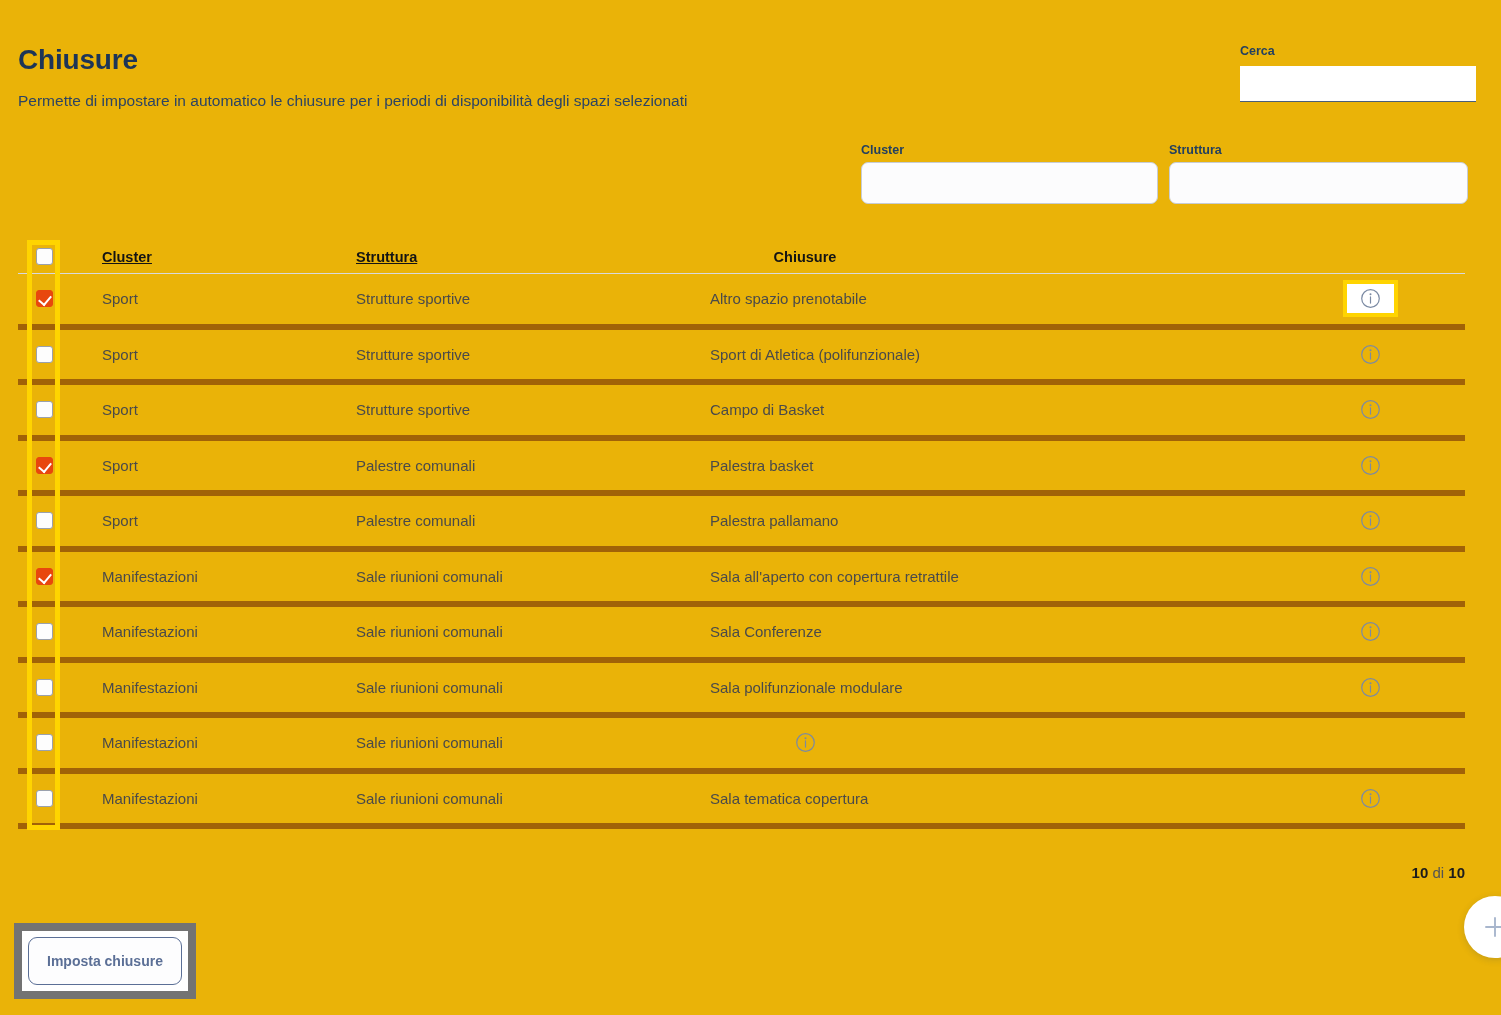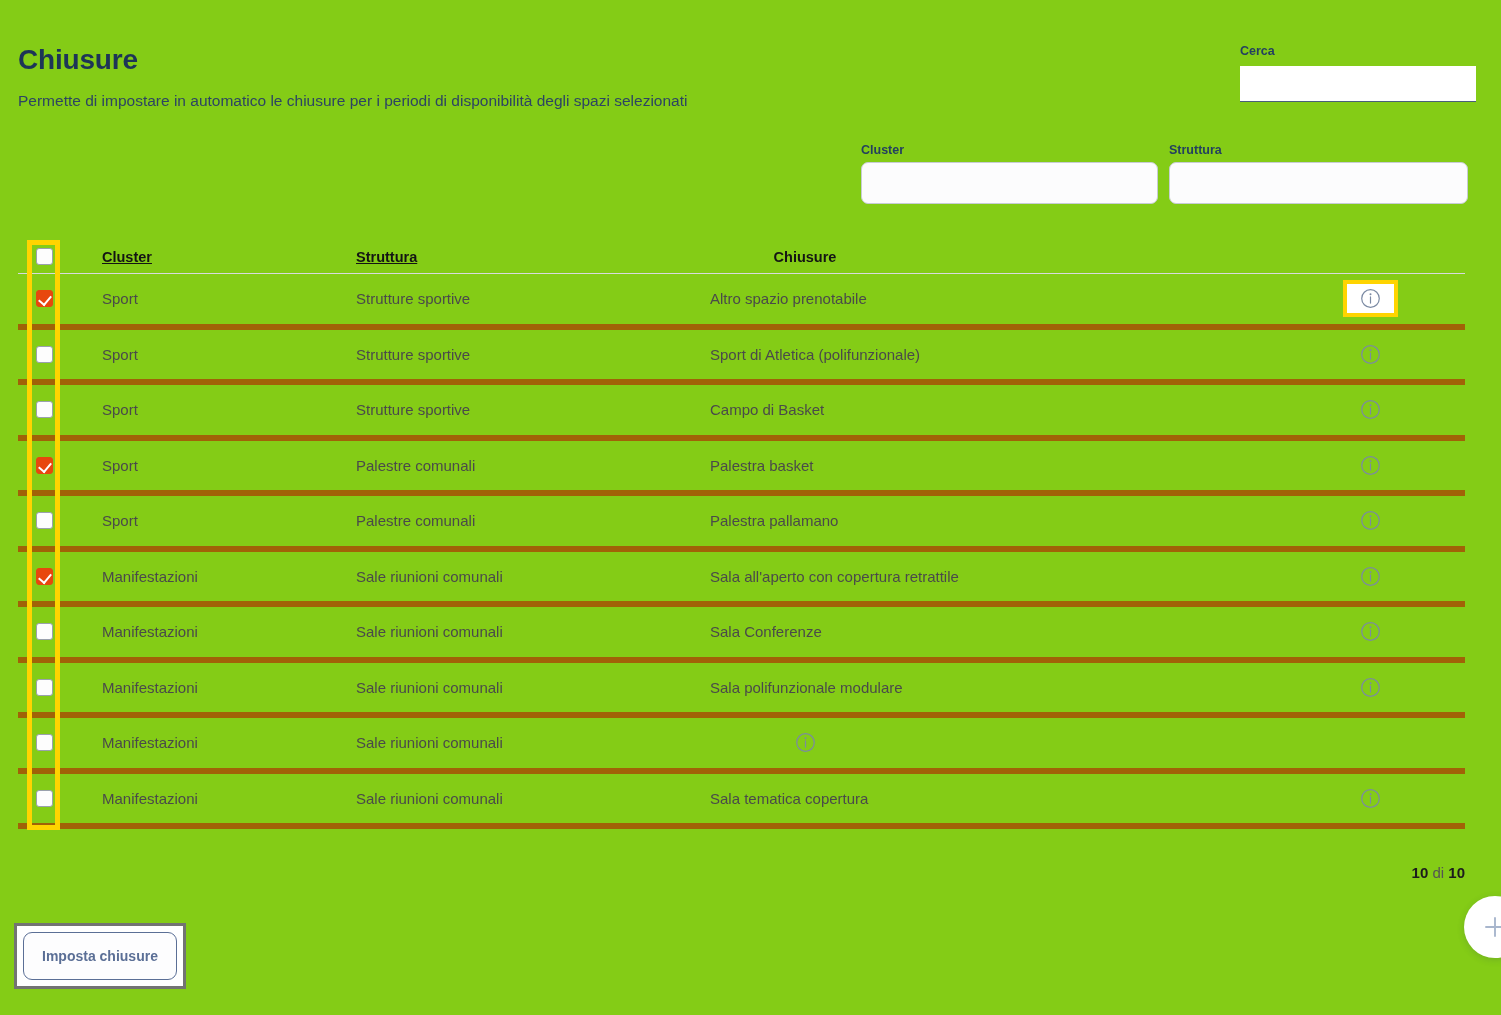--- a/index.html
+++ b/index.html
@@ -6,21 +6,21 @@
   html, body {
     margin: 0; padding: 0;
     width: 1501px; height: 1015px;
     background: #fbfbfc;
     font-family: "Liberation Sans", sans-serif;
     overflow: hidden;
   }
   #page {
     position: relative;
     width: 1501px; height: 1015px;
-    background: #84cc16;
+    background: #eab308;
   }
 
   
   .page-title {
     position: absolute;
     left: 18px; top: 44px;
     font-size: 28px;
     font-weight: 700;
     color: #1d3557;
     letter-spacing: -0.2px;
@@ -179,21 +179,21 @@
     right: 36px; top: 864px;
     font-size: 15px;
     color: #545454;
   }
   .pagination b { color: #1c1c1c; font-weight: 700; }
 
   
   .btn-hl {
     position: absolute;
     left: 14px; top: 923px;
-    border: 3px solid #737373;
+    border: 8px solid #737373;
     background: #ffffff;
     padding: 6px;
   }
   .btn-imposta {
     display: block;
     border: 1.6px solid #5b6f96;
     border-radius: 9px;
     background: #fdfdfe;
     color: #5b6f96;
     font-family: "Liberation Sans", sans-serif;

